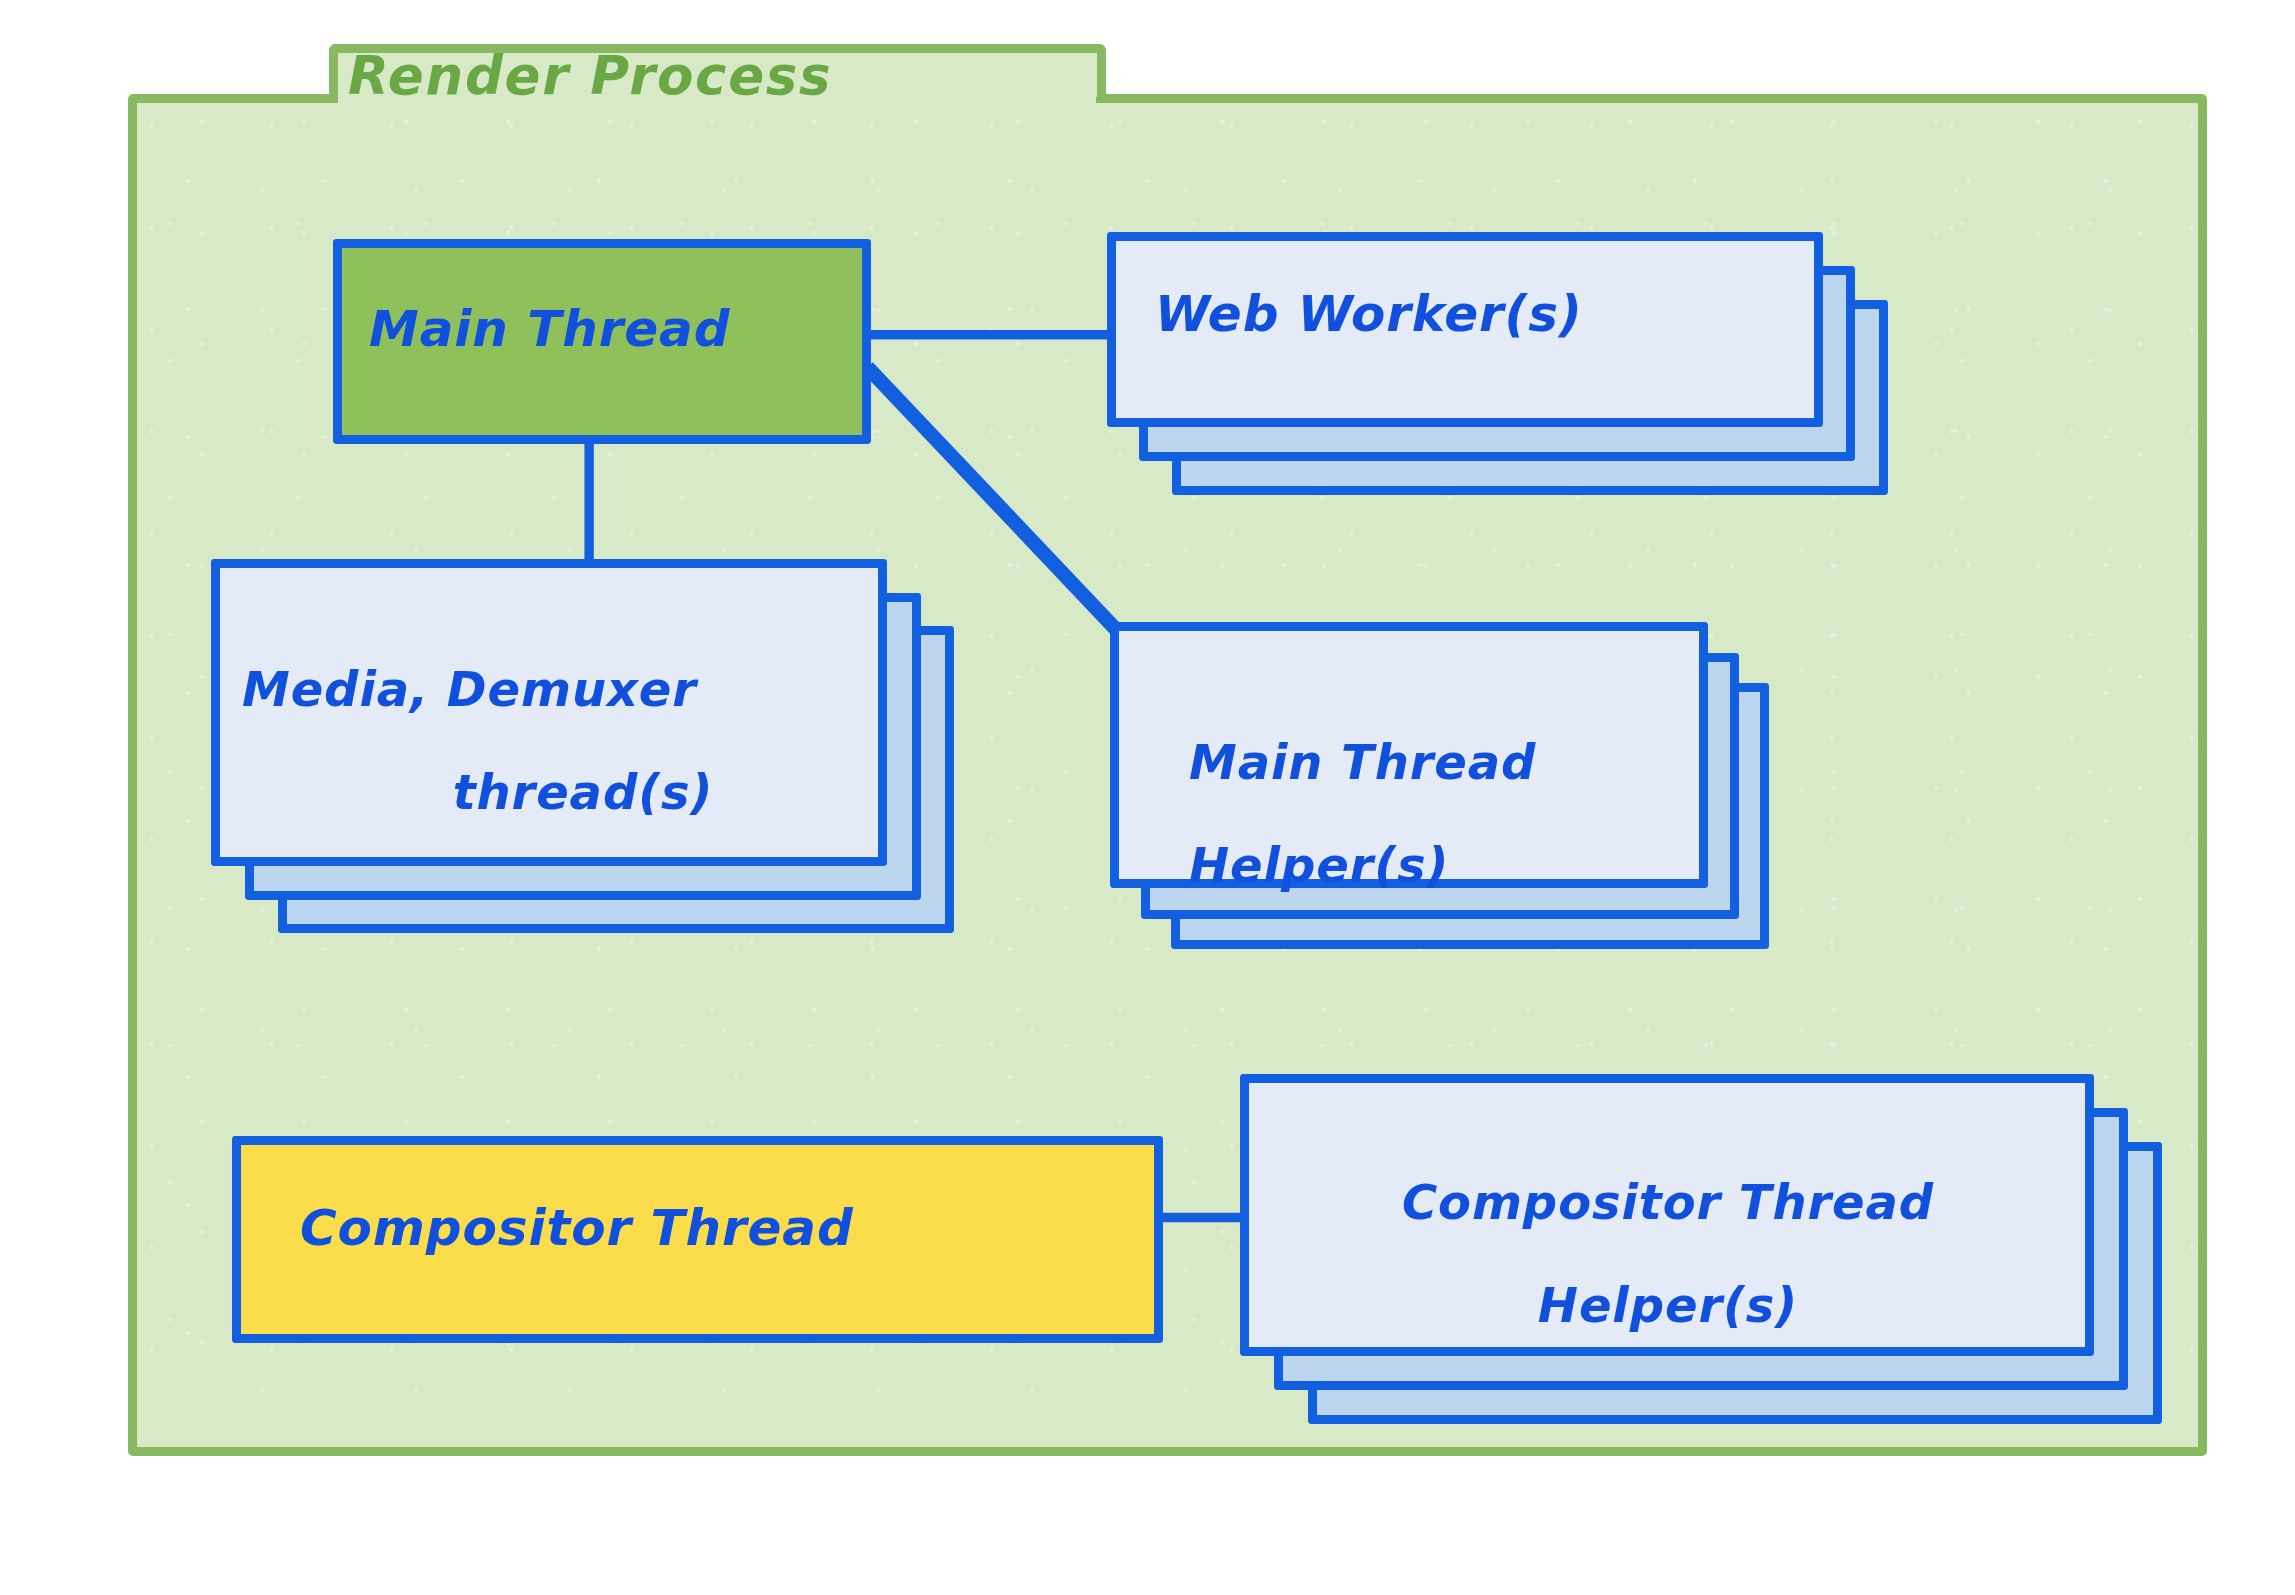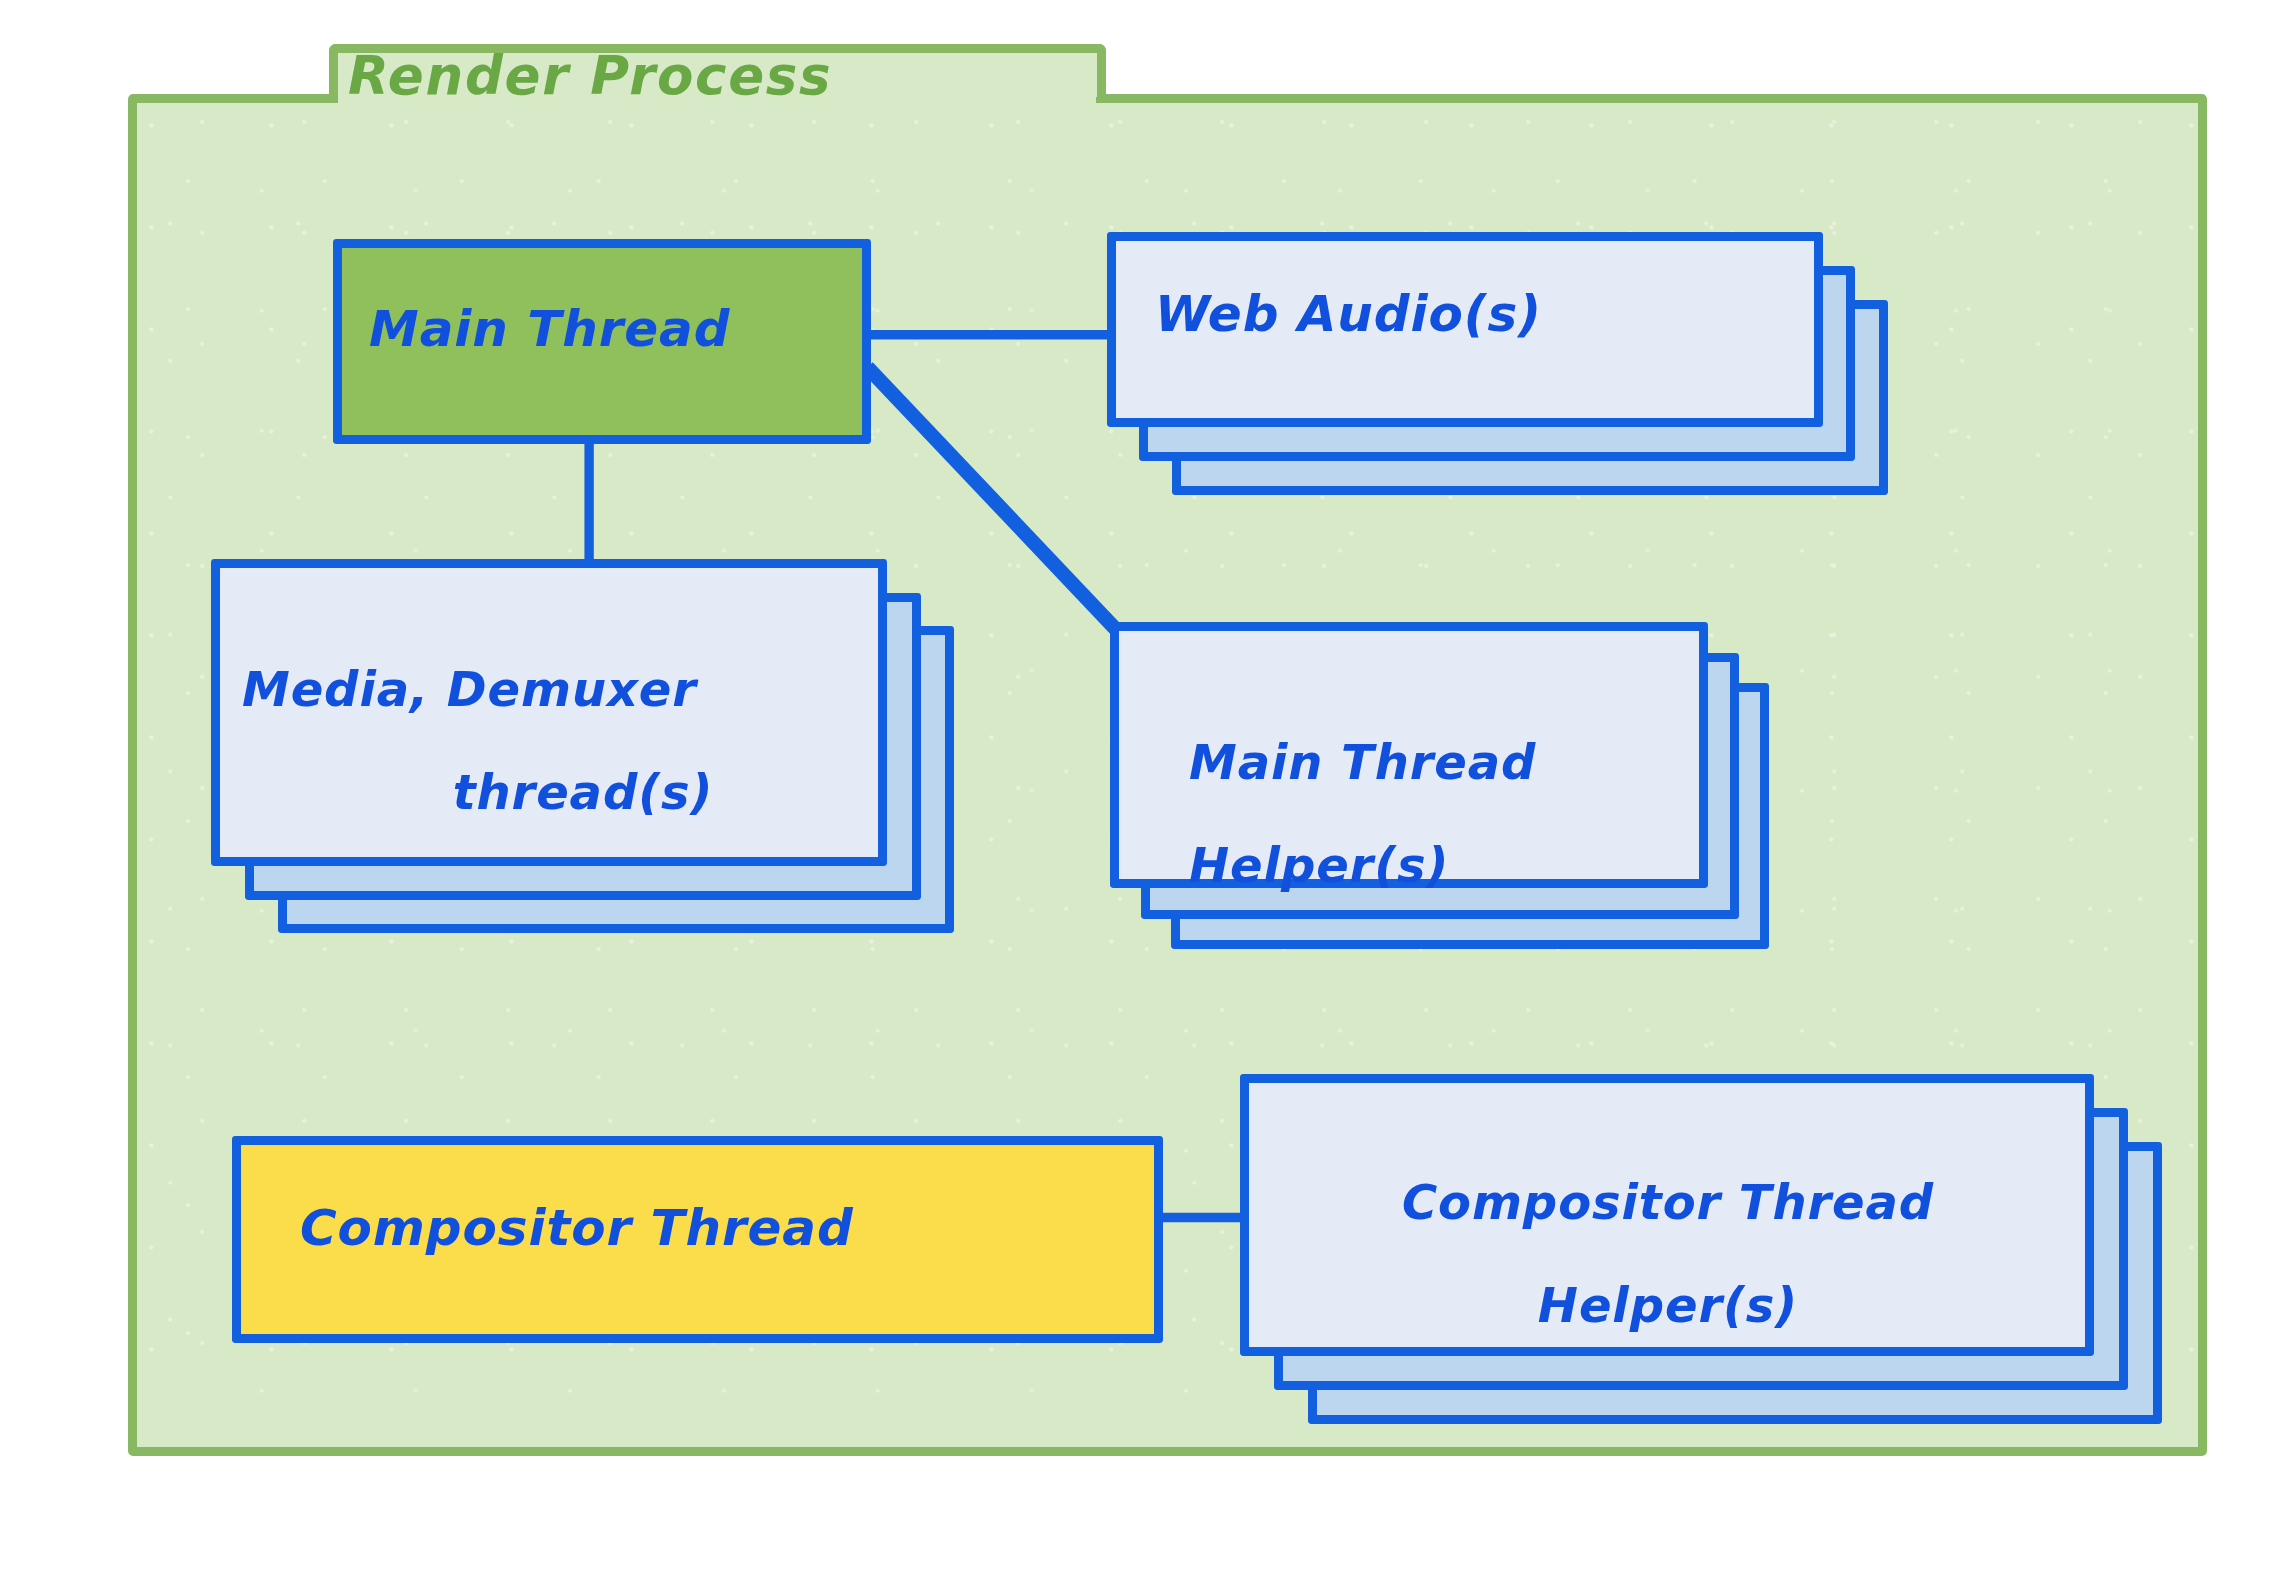--- a/index.html
+++ b/index.html
@@ -224,21 +224,21 @@
 
   <div class="node" id="node-main-thread">
     <div class="card green"></div>
     <div class="card-label">Main Thread</div>
   </div>
 
   <div class="node" id="node-web-worker">
     <div class="card back l3"></div>
     <div class="card back l2"></div>
     <div class="card front l1"></div>
-    <div class="card-label">Web Audio(s)</div>
+    <div class="card-label">Web Worker(s)</div>
   </div>
 
   <div class="node" id="node-media">
     <div class="card back l3"></div>
     <div class="card back l2"></div>
     <div class="card front l1"></div>
     <div class="card-label">
       <span class="line1">Media, Demuxer</span><br>
       <span class="line3">thread(s)</span>
     </div>

